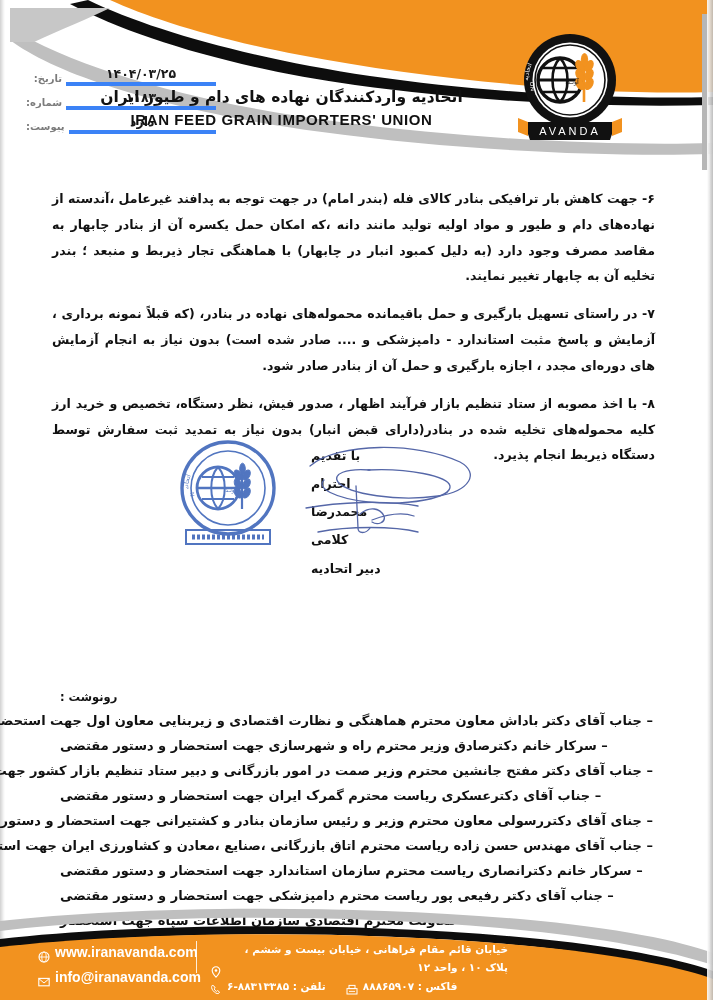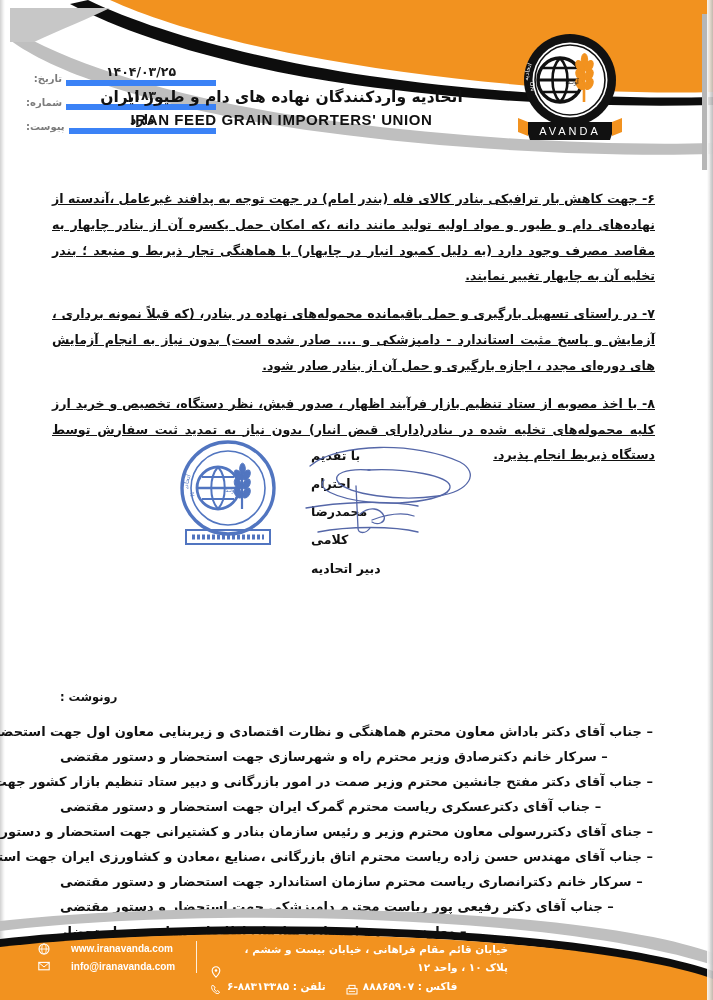--- a/index.html
+++ b/index.html
@@ -35,21 +35,21 @@
   }
   .meta-row{
     display:flex;align-items:flex-end;justify-content:flex-start;
     gap:4px;height:24px;
   }
   .meta-label{
     font-size:10px;color:#7b7b7b;font-weight:700;white-space:nowrap;
     padding-bottom:2px;min-width:36px;text-align:right;
   }
   .meta-line{
-    flex:1;border-bottom:6px solid #3b82f6;position:relative;height:17px;
+    flex:1;border-bottom:4px solid #3b82f6;position:relative;height:17px;
   }
   .meta-value{
     position:absolute;right:6px;bottom:1px;left:6px;text-align:center;
     font-size:12.5px;font-weight:700;color:#1a1a1a;letter-spacing:.4px;
   }
 
   
   .logo-wrap{position:absolute;top:22px;left:510px;width:120px;height:120px;}
   .org-titles{
     position:absolute;top:88px;left:0;right:150px;text-align:center;
@@ -66,56 +66,56 @@
     font-family:"Liberation Sans",sans-serif;
   }
 
   
   .body-area{
     position:absolute;top:186px;right:58px;left:52px;
     direction:rtl;text-align:justify;
   }
   .para{
     font-size:12.6px;line-height:2.05;color:#111;margin:0 0 12px 0;
-    text-align:justify;text-justify:inter-word;font-weight:600;text-decoration:underline;
+    text-align:justify;text-justify:inter-word;font-weight:600;
   }
 
   
   .sign-area{position:absolute;top:430px;right:0;left:0;height:130px;}
   .sign-text{
     position:absolute;top:12px;right:330px;width:120px;direction:rtl;
     text-align:left;
   }
   .sign-text div{font-size:12.5px;font-weight:700;color:#111;line-height:2.25;margin-left:48px;}
   .stamp{position:absolute;top:0px;right:425px;width:120px;height:125px;opacity:.88;}
   .signature{position:absolute;top:6px;right:225px;width:190px;height:110px;}
 
   
   .dist{
     position:absolute;top:690px;right:60px;left:60px;direction:rtl;text-align:left;
   }
   .dist-title{
-    font-size:11.5px;font-weight:700;color:#111;margin-bottom:16px;text-align:left;
+    font-size:11.5px;font-weight:700;color:#111;margin-bottom:5px;text-align:left;
   }
   .dist-item{
     font-size:13px;font-weight:700;color:#111;line-height:1.92;text-align:left;
     white-space:nowrap;
   }
 
   
   .footer-info{
     position:absolute;bottom:14px;left:0;width:713px;height:48px;
     color:#ffffff;
   }
   .fi-left{
     position:absolute;left:38px;top:2px;direction:ltr;text-align:left;
   }
   .fi-left div{
-    font-size:10px;font-weight:700;line-height:1.75;color:#fff;
-    font-family:"Liberation Sans",sans-serif;display:flex;align-items:center;gap:21px;
+    font-size:14px;font-weight:700;line-height:1.75;color:#fff;
+    font-family:"Liberation Sans",sans-serif;display:flex;align-items:center;gap:5px;
   }
   .fi-divider{
     position:absolute;left:196px;top:3px;width:1px;height:32px;background:rgba(255,255,255,.85);
   }
   .fi-right{
     position:absolute;left:210px;top:2px;right:205px;direction:rtl;text-align:right;
   }
   .fi-right div{
     font-size:10.5px;font-weight:700;line-height:1.75;color:#fff;
     display:flex;align-items:flex-end;justify-content:flex-start;gap:5px;

